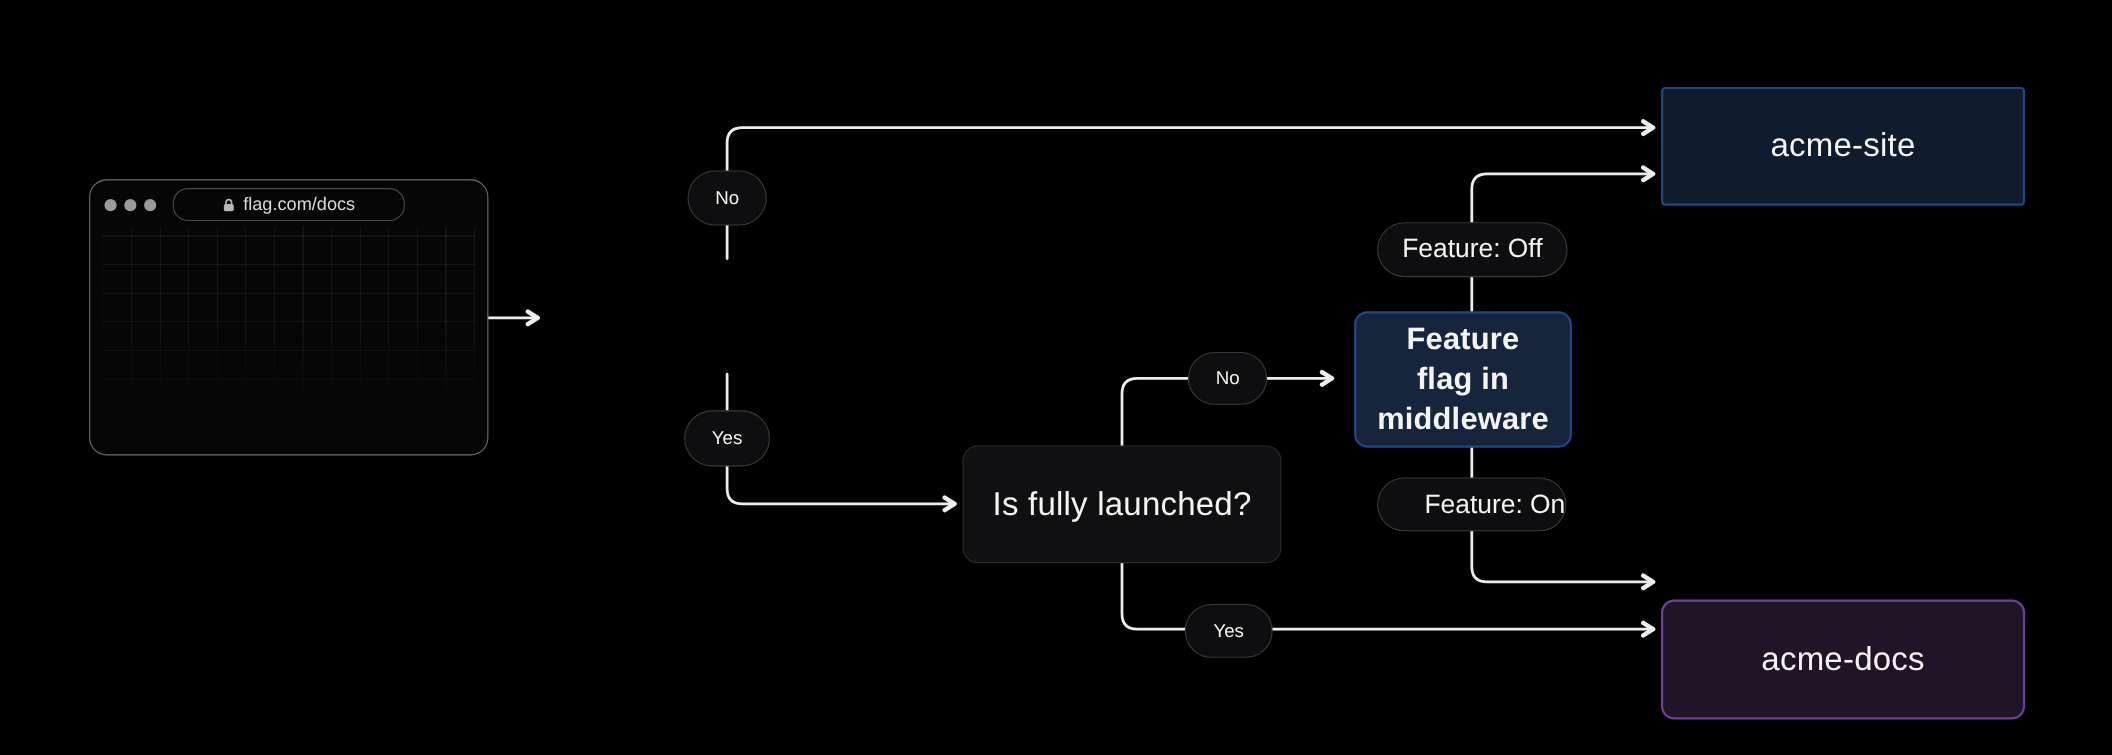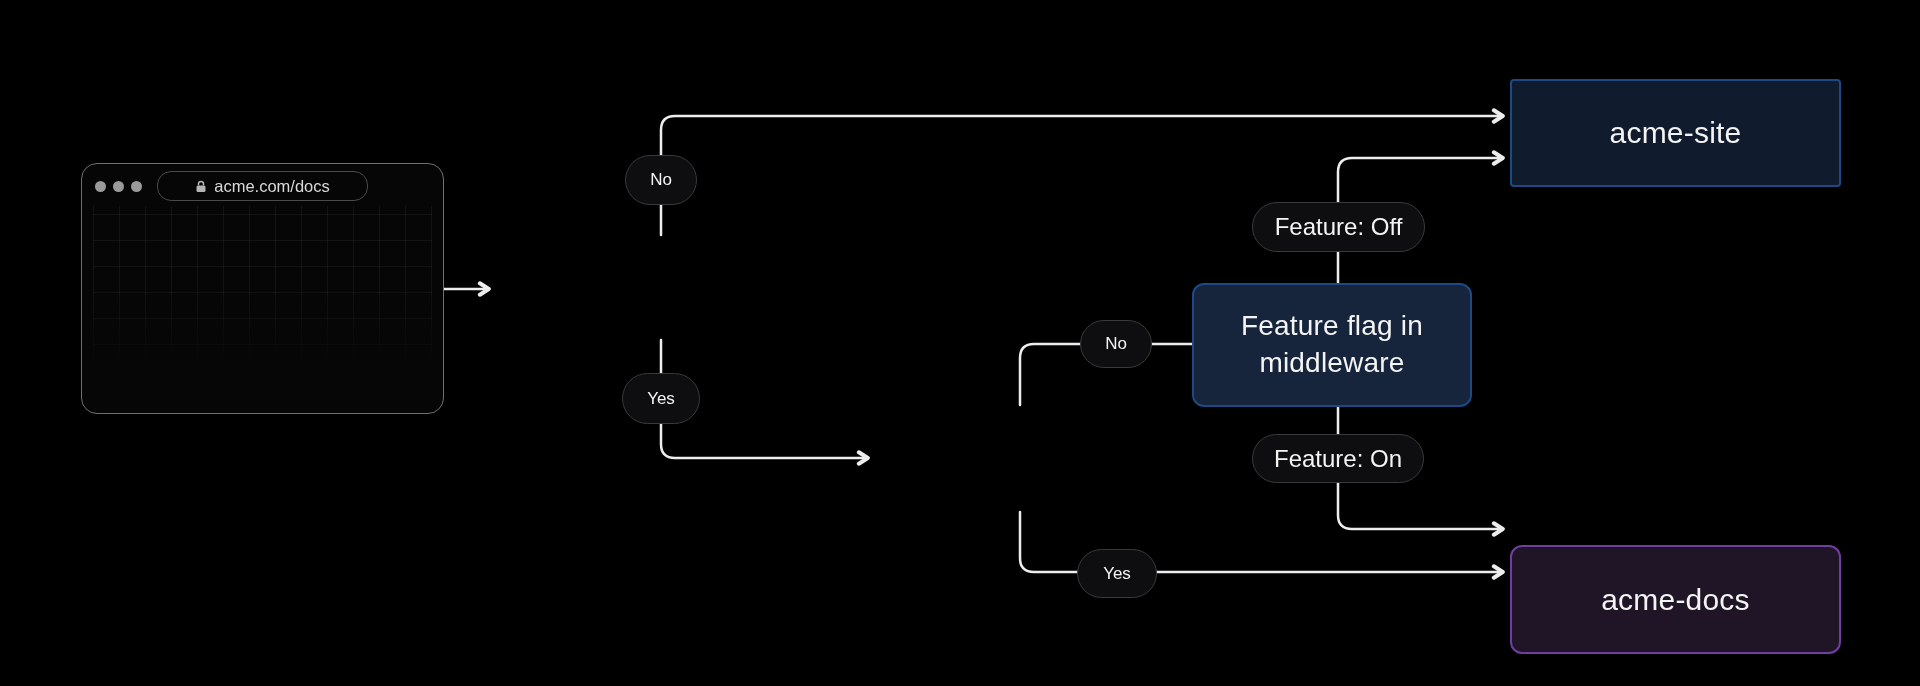--- a/index.html
+++ b/index.html
@@ -94,32 +94,35 @@
       <span class="dot"></span>
       <span class="dot"></span>
     </div>
     <div class="addr">
       <span class="lock">
         <svg width="12" height="13" viewBox="0 0 12 13">
           <rect x="1.5" y="5.5" width="9" height="6.5" rx="1.6" fill="#b5b5b5"></rect>
           <path d="M3.5 5.5 V4 a2.5 2.5 0 0 1 5 0 V5.5" fill="none" stroke="#b5b5b5" stroke-width="1.5"></path>
         </svg>
       </span>
-      <span>acme.com/docs</span>
+      <span>flag.com/docs</span>
     </div>
     <div class="grid"></div>
   </div>
 
 
+  <div class="abs node" style="left:875px;top:405px;width:290px;height:107px;">
+    <span>Is fully launched?</span>
+  </div>
 
   <div class="abs node blue" style="left:1510px;top:79px;width:331px;height:108px;">
     <span>acme-site</span>
   </div>
 
-  <div class="abs node middleware" style="left:1192px;top:283px;width:280px;height:124px;">
+  <div class="abs node middleware" style="left:1231px;top:283px;width:198px;height:124px;font-weight:bold;">
     <span>Feature flag in middleware</span>
   </div>
 
   <div class="abs node purple" style="left:1510px;top:497px;width:331px;height:109px;margin-top:48px;">
     <span>acme-docs</span>
   </div>
 
   <div class="abs pill" style="left:625px;top:155px;width:72px;height:50px;">
     <span>No</span>
   </div>
@@ -133,17 +136,17 @@
   </div>
 
   <div class="abs pill" style="left:1077px;top:549px;width:80px;height:49px;">
     <span>Yes</span>
   </div>
 
   <div class="abs pill small" style="left:1252px;top:202px;width:173px;height:50px;">
     <span>Feature: Off</span>
   </div>
 
-  <div class="abs pill small" style="left:1252px;top:434px;width:172px;height:49px;">
+  <div class="abs pill small" style="left:1252px;top:434px;width:172px;height:49px;justify-content:flex-end;">
     <span>Feature: On</span>
   </div>
 
 </div>
 
 </body></html>

